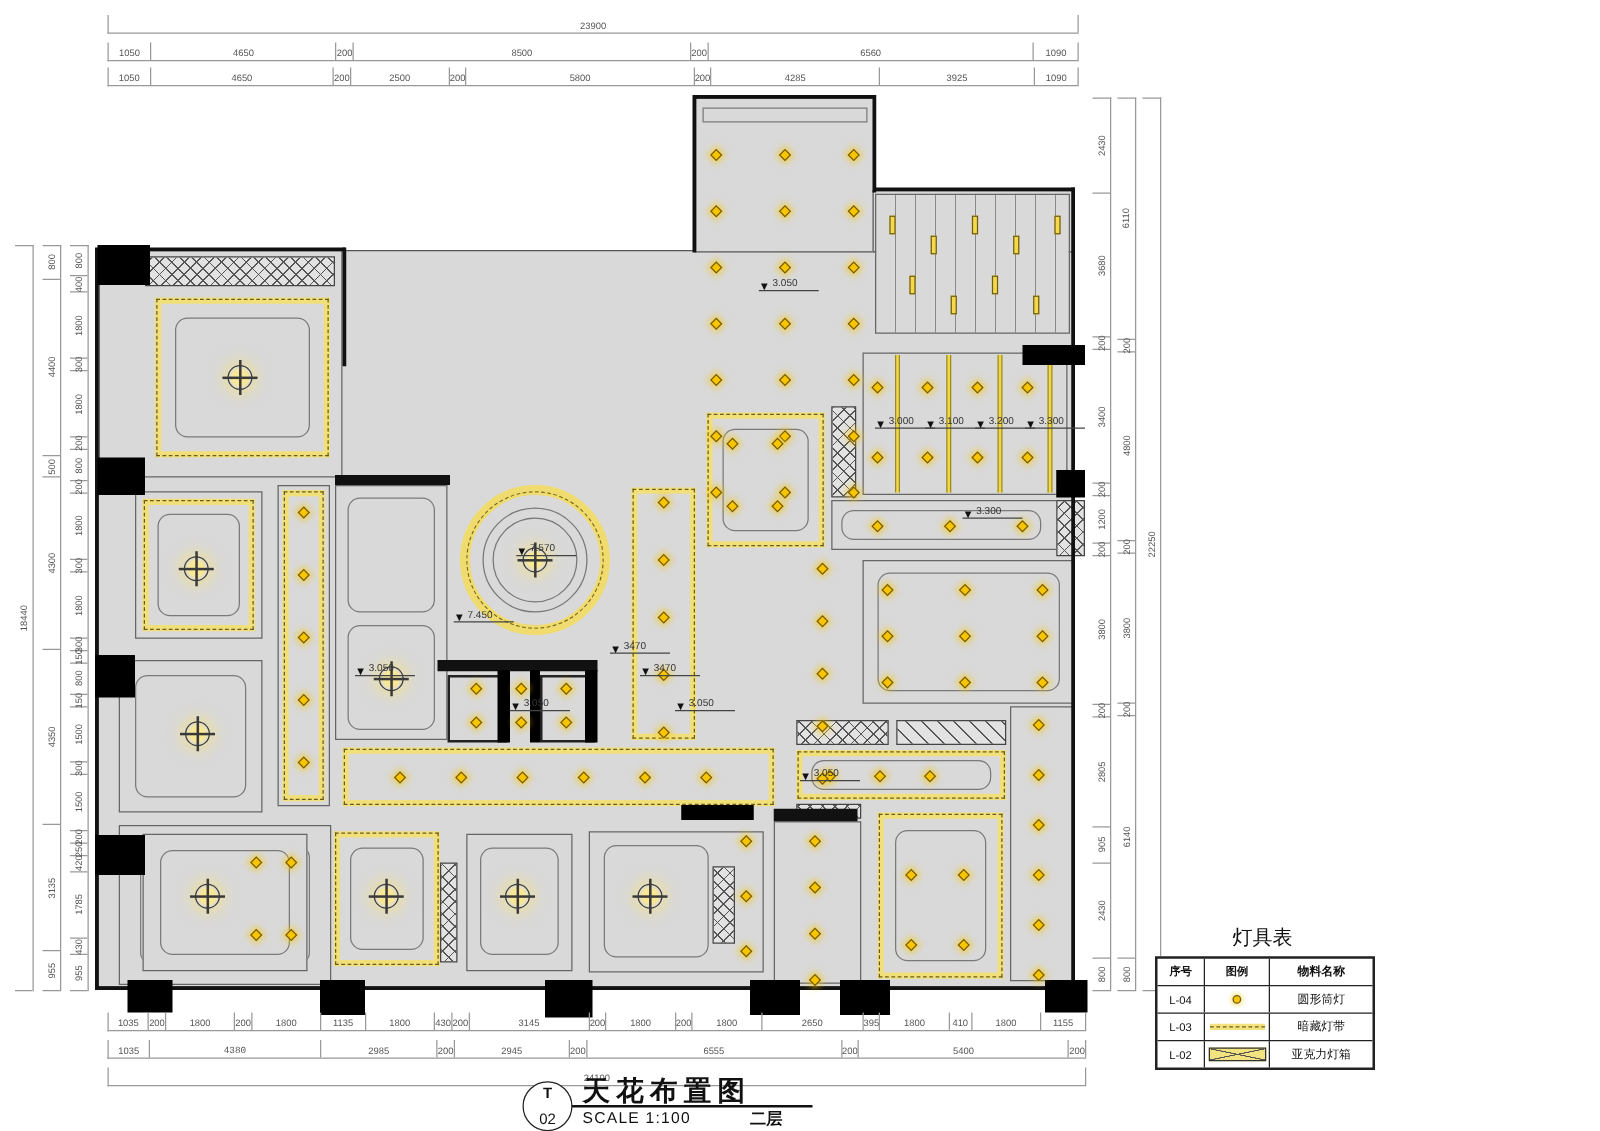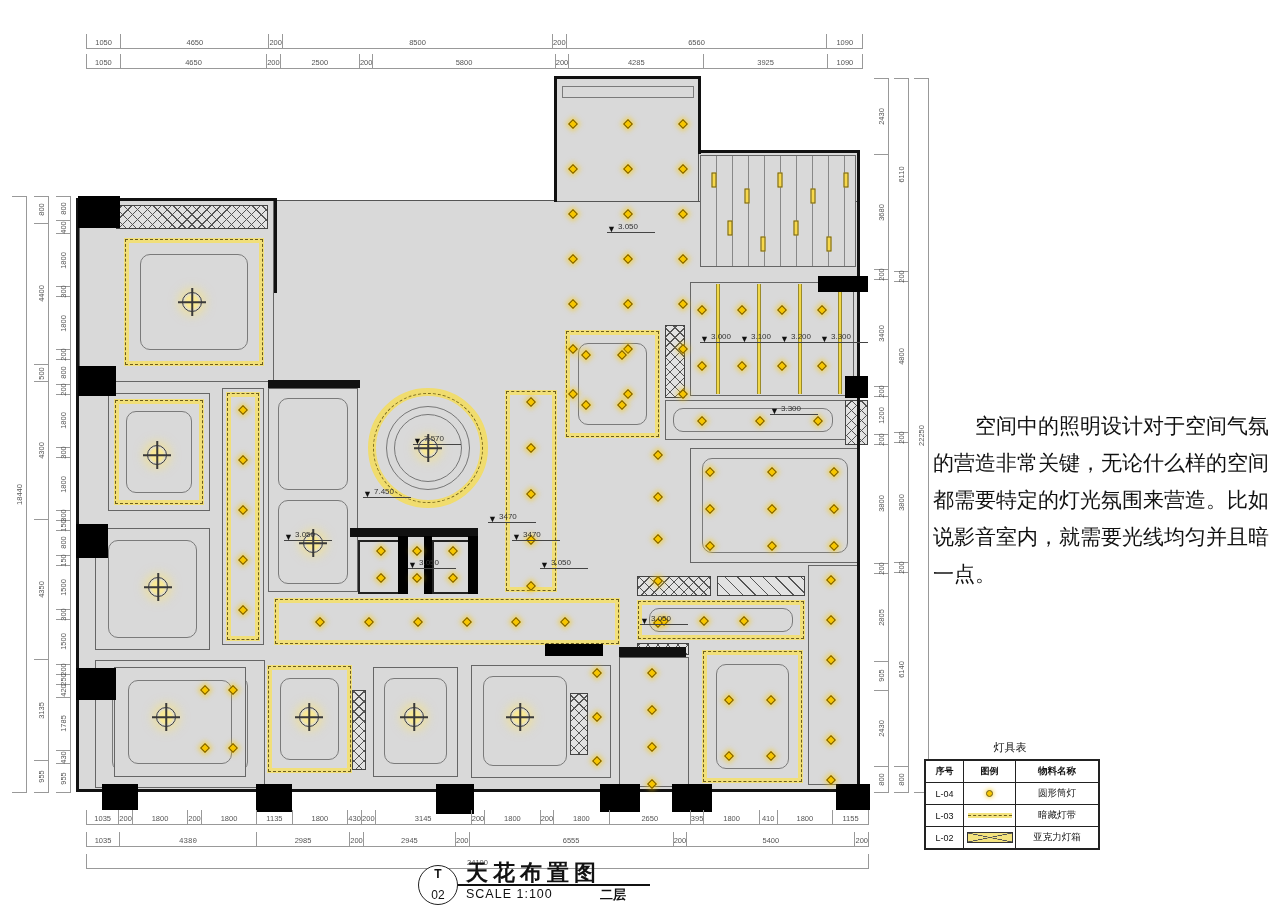--- a/index.html
+++ b/index.html
@@ -43,21 +43,21 @@
   .hseg{flex:1 0 0;position:relative;border-right:1px solid #999;display:flex;align-items:flex-end;justify-content:center;overflow:visible;}
   .hseg span{font-size:7.5px;color:#555;line-height:8px;white-space:nowrap;transform:translateY(-1px);}
   .dimv{position:absolute;display:flex;flex-direction:column;width:14px;border-right:1px solid #999;border-top:1px solid #999;}
   .vseg{flex:1 0 0;position:relative;border-bottom:1px solid #999;display:flex;align-items:center;justify-content:center;overflow:visible;}
   .vseg span{font-size:7.5px;color:#555;white-space:nowrap;transform:rotate(-90deg);}
   
   #note{position:absolute;left:933px;top:408px;width:336px;font-family:"Liberation Serif","DejaVu Serif",serif;
         font-size:21px;line-height:37px;color:#111;text-align:justify;text-indent:2em;}
   
   #legend{position:absolute;left:924px;top:740px;width:172px;}
-  #legend .lg-title{text-align:center;font-size:11px;color:#111;margin-bottom:4px;}
+  #legend .lg-title{text-align:center;font-size:16px;color:#111;margin-bottom:4px;}
   .lg-table{border:2px solid #222;border-collapse:collapse;width:172px;background:#fff;}
   .lg-table div{box-sizing:border-box;}
   .lg-row{display:flex;border-top:1px solid #222;}
   .lg-row:first-child{border-top:none;}
   .lg-c1{width:38px;border-right:1px solid #222;display:flex;align-items:center;justify-content:center;font-size:9px;color:#111;padding:4px 0;}
   .lg-c2{width:52px;border-right:1px solid #222;display:flex;align-items:center;justify-content:center;padding:4px 0;position:relative;}
   .lg-c3{flex:1;display:flex;align-items:center;justify-content:center;font-size:9.5px;color:#111;padding:4px 0;}
   .lg-head{font-weight:bold;}
   .sym-pendant{position:relative;width:18px;height:18px;border:1.5px solid #333;border-radius:50%;
       background:radial-gradient(circle,#f8e896 0 45%,transparent 72%);box-shadow:0 0 8px 3px rgba(248,225,120,.6);}
@@ -344,20 +344,25 @@
         <span class="elbl">3.300</span>
       </div>
       <div class="elev" style="left: 770px; top: 404px;">
         <span class="elbl">3.300</span>
       </div>
       <div class="elev" style="left: 640px; top: 614px;">
         <span class="elbl">3.050</span>
       </div>
     </div>
 
+  <div class="dimh" style="left:86px;top:12px;width:776px;">
+    <div class="hseg">
+        <span>23900</span>
+      </div>
+  </div>
   <div class="dimh" style="left:86px;top:34px;width:776px;">
       <div class="hseg" style="flex-grow: 1050;">
         <span>1050</span>
       </div>
       <div class="hseg" style="flex-grow: 4650;">
         <span>4650</span>
       </div>
       <div class="hseg" style="flex-grow: 200;">
         <span>200</span>
       </div>
@@ -676,21 +681,20 @@
       <div class="vseg" style="flex-grow: 800;">
         <span>800</span>
       </div>
     </div>
   <div class="dimv" style="left:914px;top:78px;height:714px;">
     <div class="vseg">
         <span>22250</span>
       </div>
   </div>
 
-  <div id="note">空间中的照明设计对于空间气氛的营造非常关键，无论什么样的空间都需要特定的灯光氛围来营造。比如说影音室内，就需要光线均匀并且暗一点。</div>
 
   <div id="legend">
     <div class="lg-title">灯具表</div>
     <div class="lg-table">
       <div class="lg-row lg-head">
         <div class="lg-c1">序号</div>
         <div class="lg-c2" style="font-size:9px;color:#111;">图例</div>
         <div class="lg-c3">物料名称</div>
       </div>
       <div class="lg-row">

